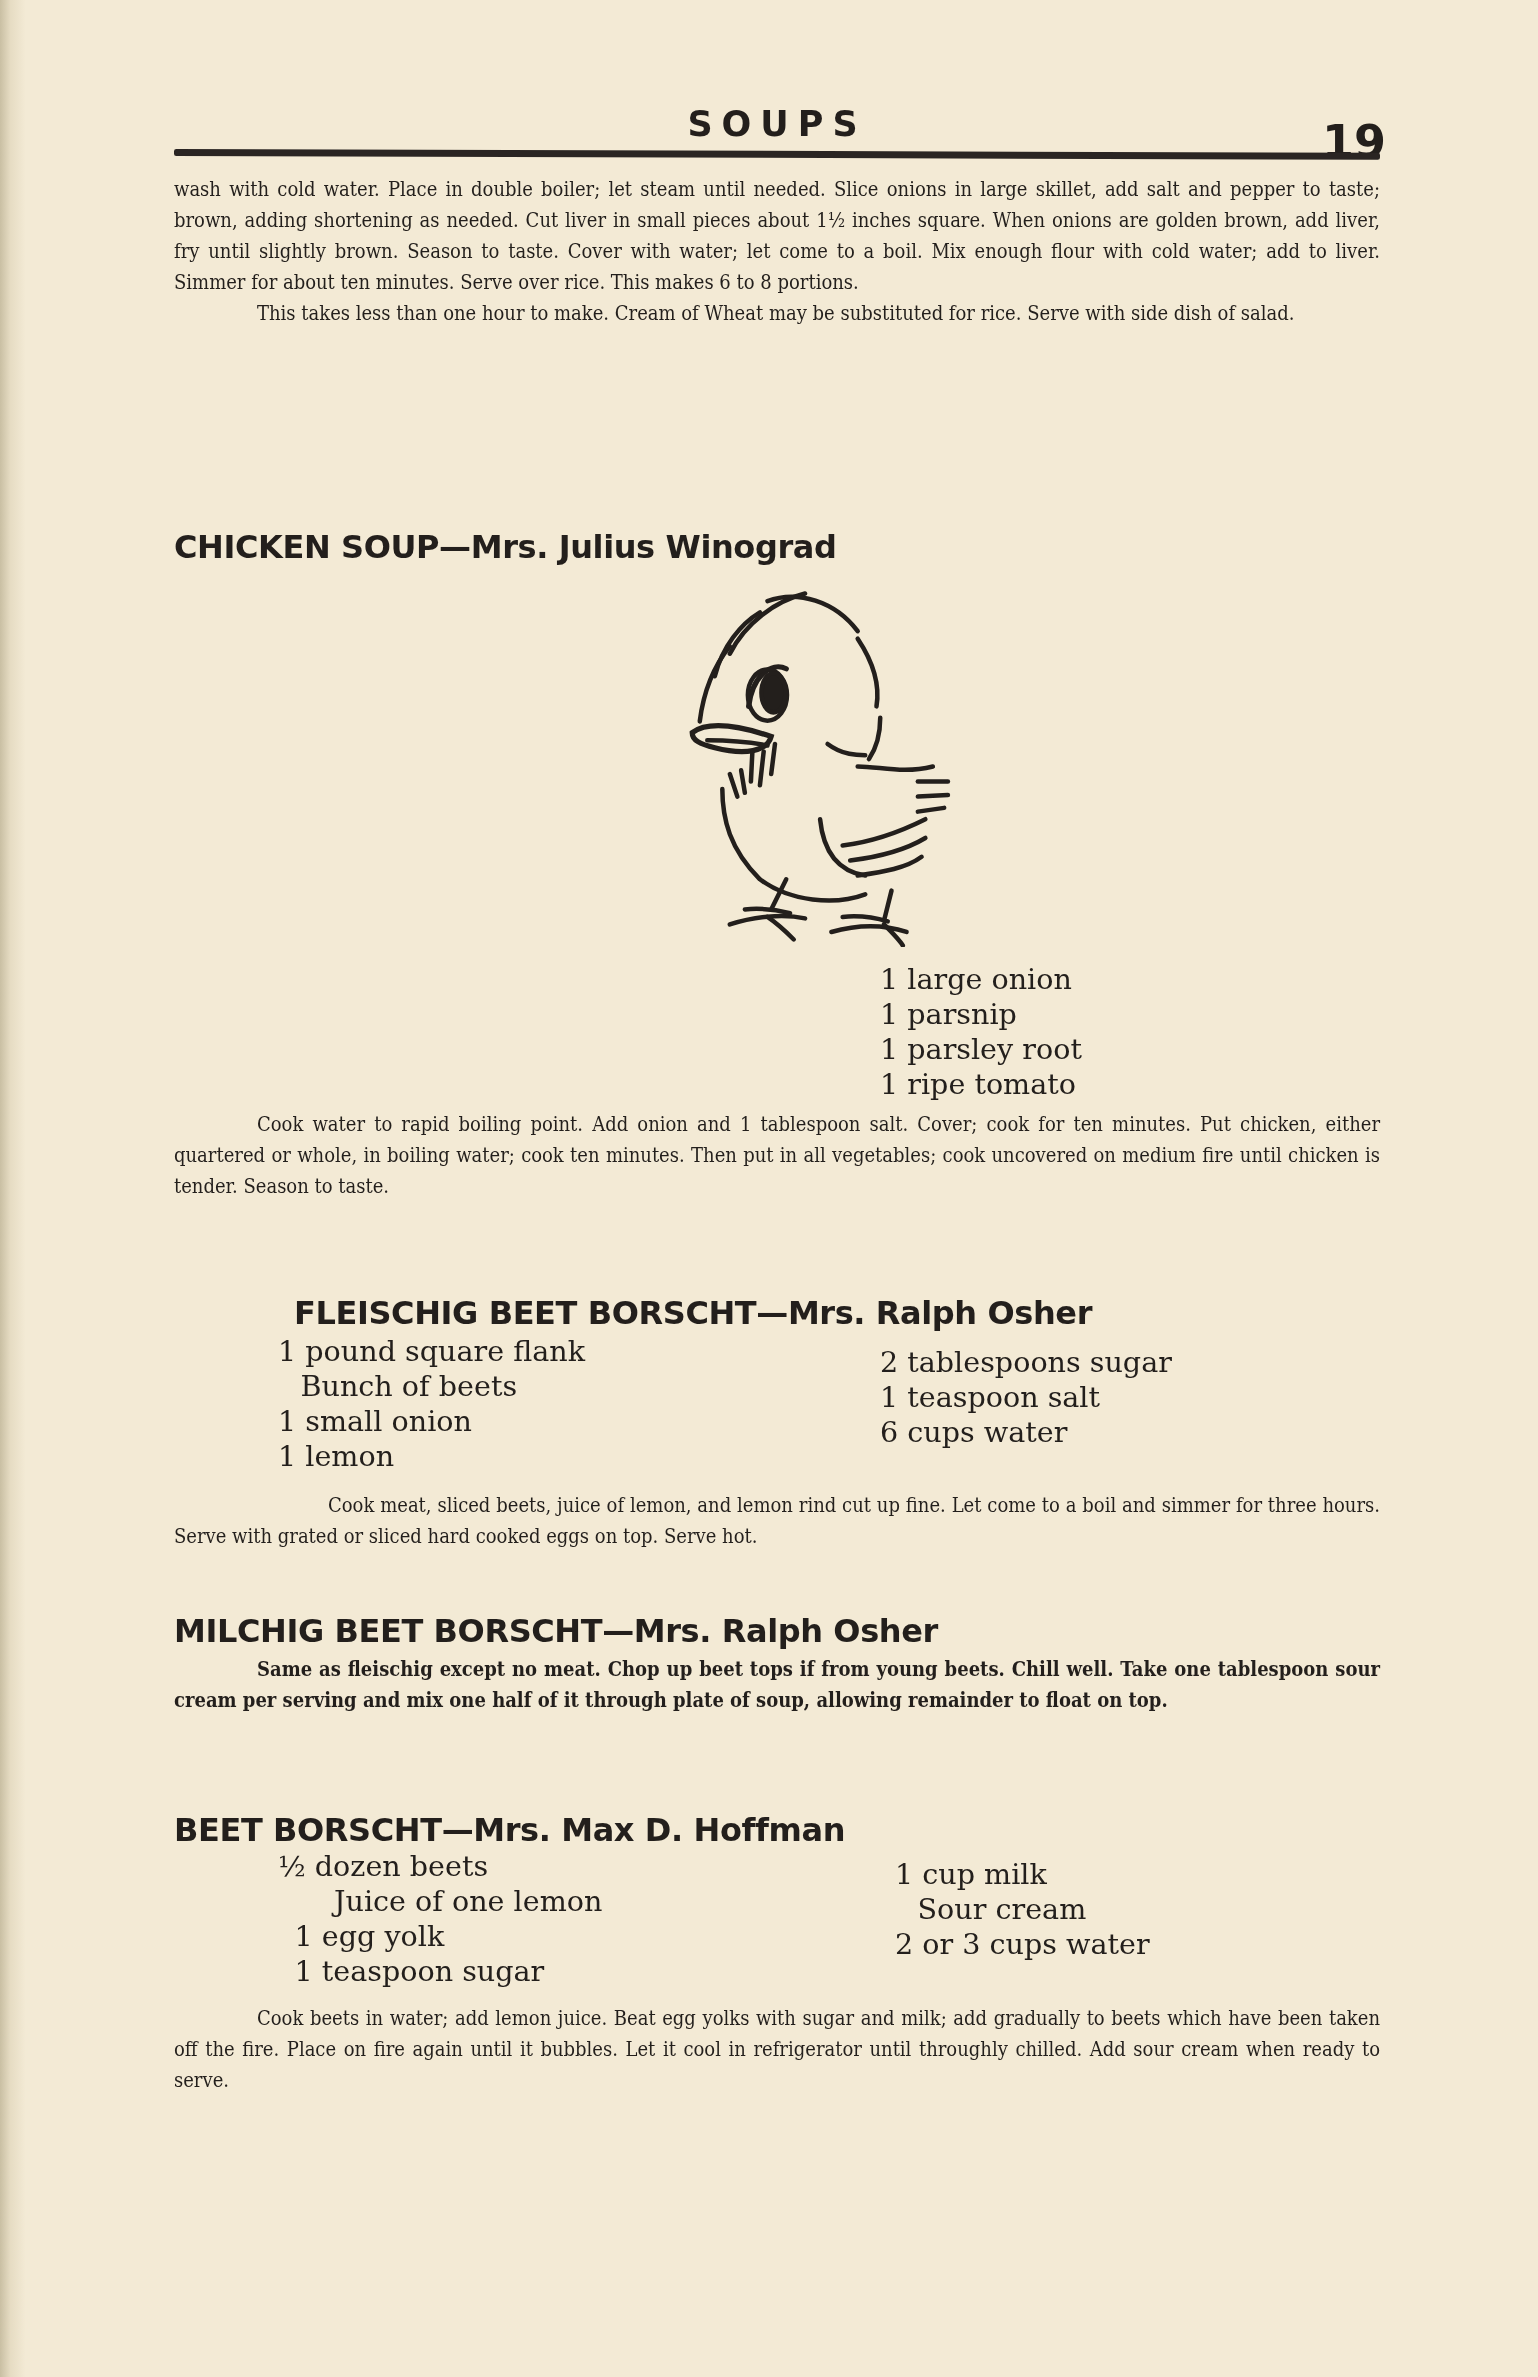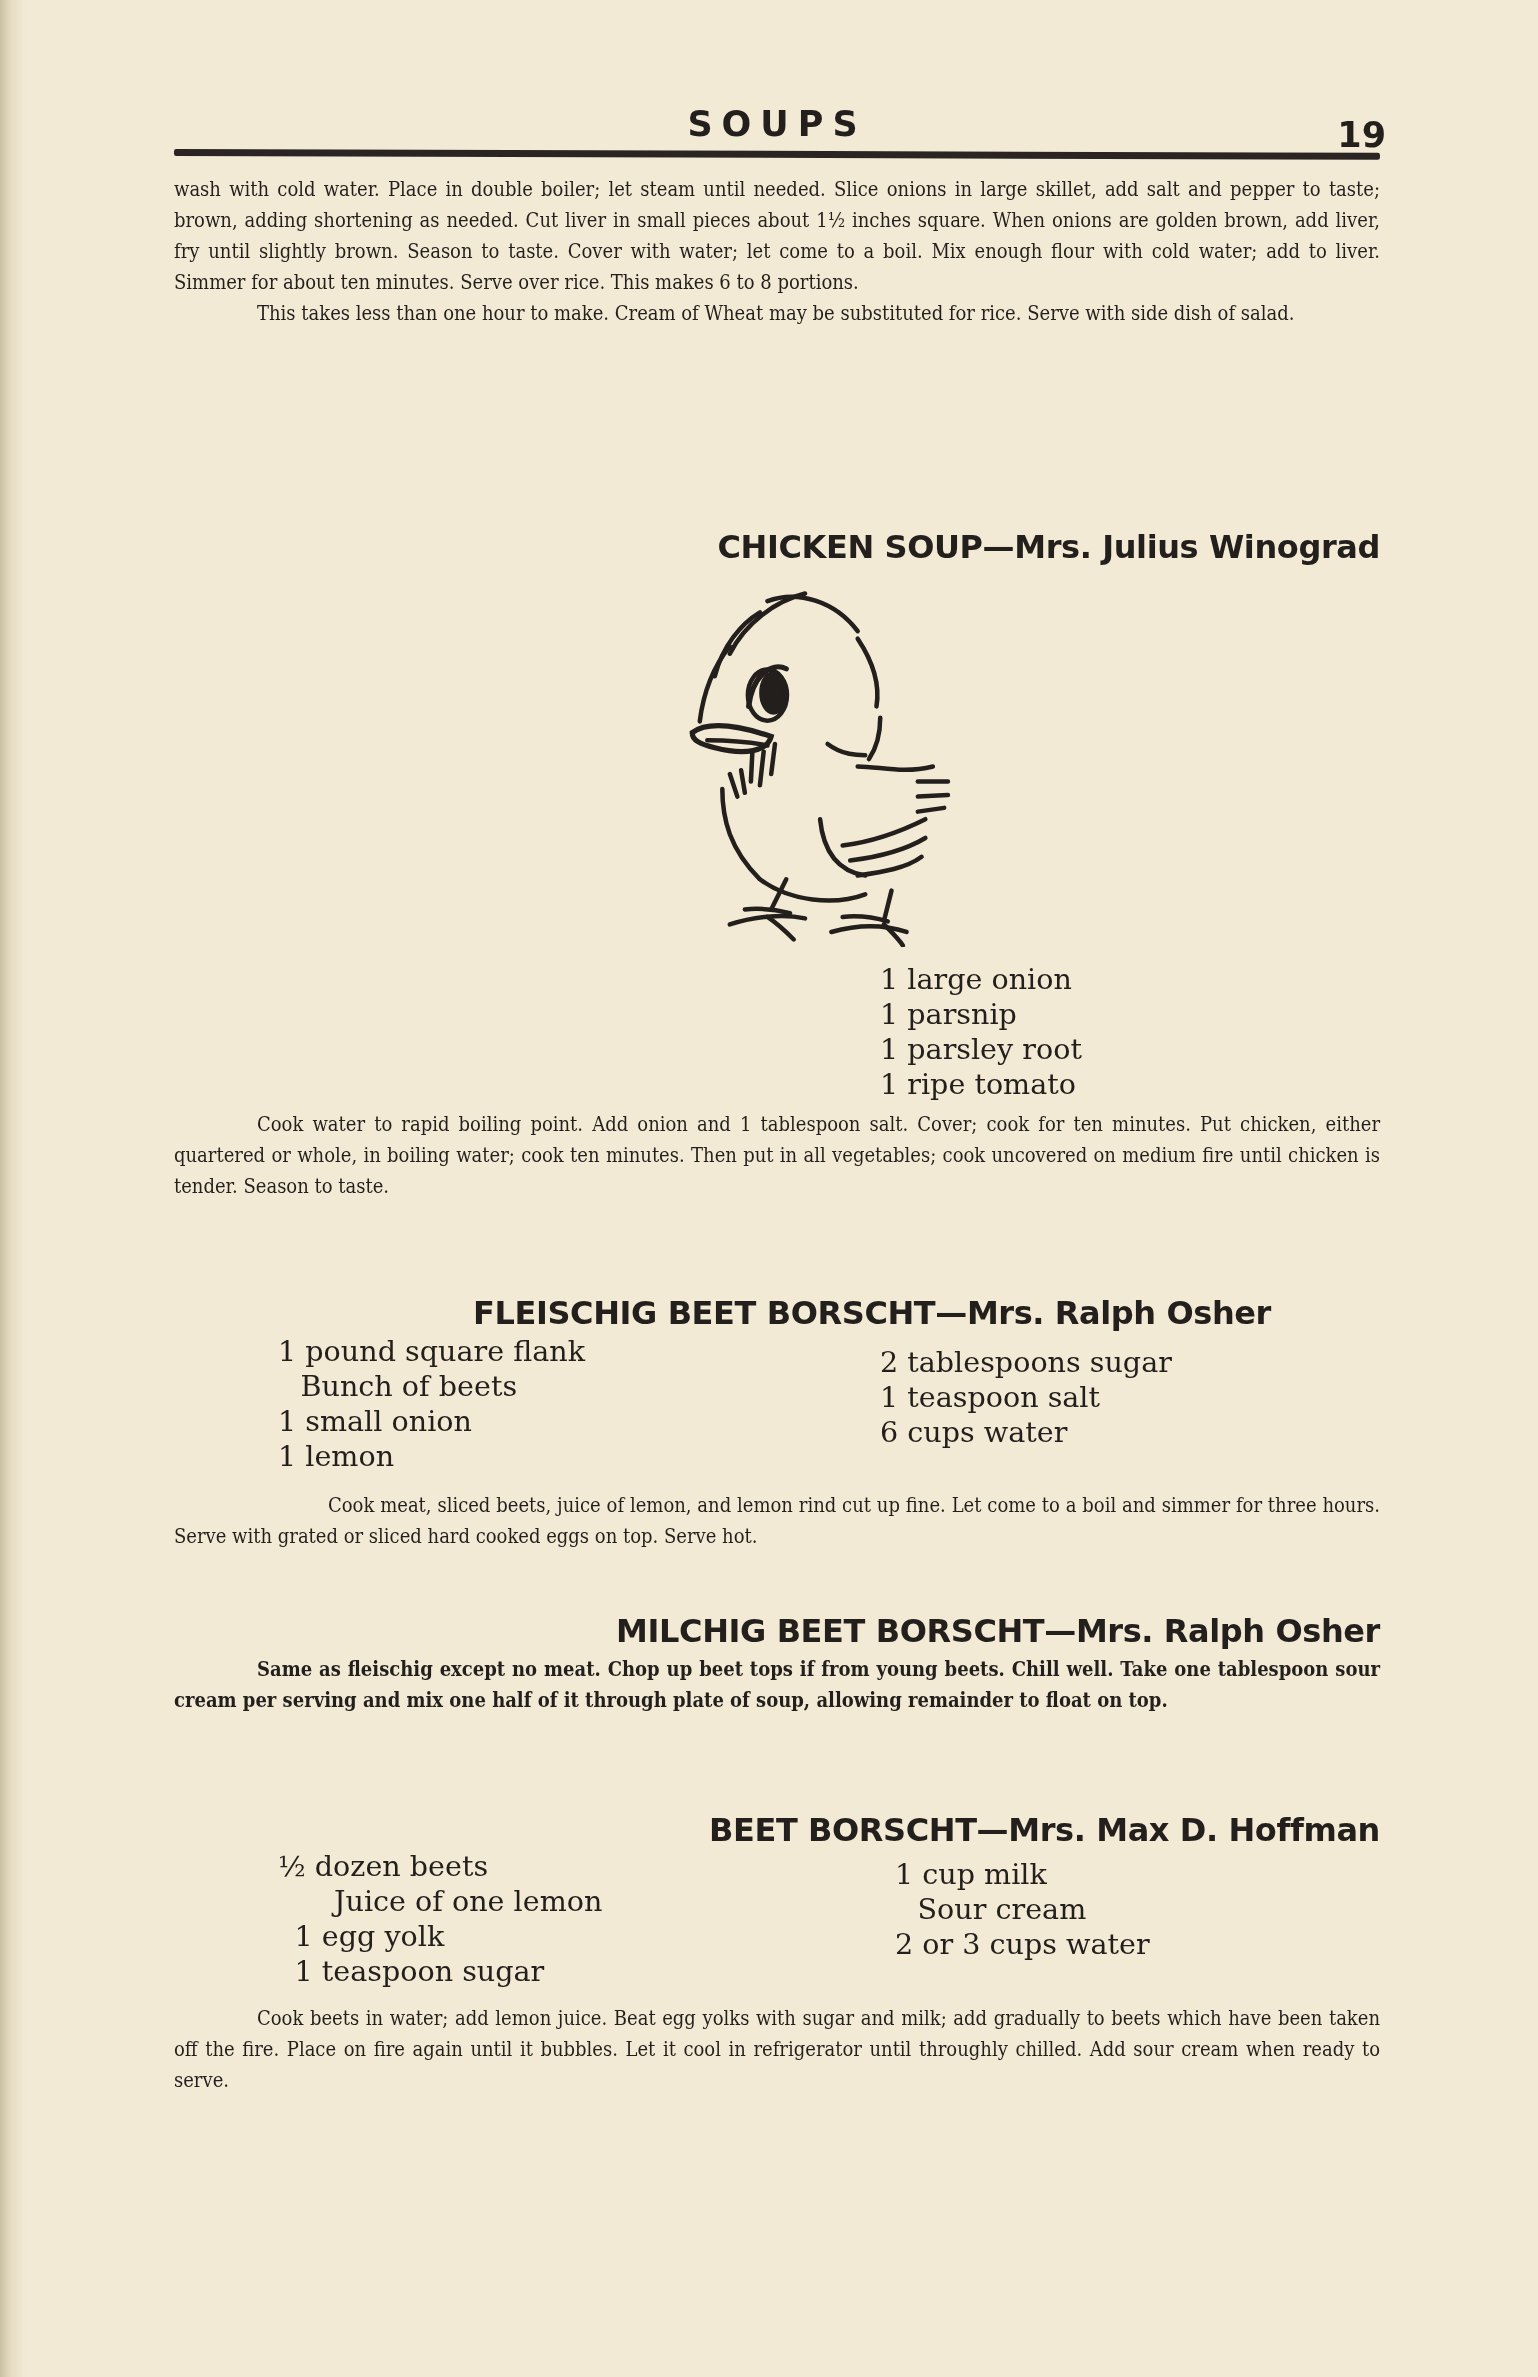--- a/index.html
+++ b/index.html
@@ -14,36 +14,36 @@
   .running-head {
     position: absolute; left: 158px; top: 104px; width: 1206px; height: 45px;
   }
   .running-title {
     position: absolute; left: 0; right: 0; top: 0; text-align: center;
     font-family: "DejaVu Sans", sans-serif; font-weight: bold; font-size: 35px;
     letter-spacing: 9px;
   }
   .page-number {
     position: absolute; right: -6px; top: 10.5px;
-    font-family: "DejaVu Sans", sans-serif; font-weight: bold; font-size: 35px;
+    font-family: "DejaVu Sans", sans-serif; font-weight: bold; font-size: 46px;
   }
   .head-rule {
     position: absolute; left: 158px; top: 149px; width: 1206px; height: 6.8px;
     background: #2a2523; transform: rotate(0.18deg); transform-origin: left center;
     border-radius: 2.3px;
   }
   .prose {
     position: absolute; left: 158px; width: 1206px;
     font-family: "DejaVu Serif", serif; font-size: 20px; line-height: 31px;
     text-align: justify; font-stretch: condensed;
   }
   .prose p { margin: 0; }
   .indent { text-indent: 83px; }
   .heading {
-    position: absolute; left: 158px; width: 1206px; text-align: right;
+    position: absolute; left: 158px; width: 1206px; text-align: left;
     font-family: "DejaVu Sans", sans-serif; font-weight: bold; font-size: 32px;
     letter-spacing: -0.4px;
   }
   .ing {
     position: absolute; font-family: "DejaVu Serif", serif; font-size: 28.6px;
     line-height: 35px;
   }
   .ing div { white-space: nowrap; }
   .ing .hang { padding-left: 22.5px; }
   .chick { position: absolute; left: 601px; top: 571px; width: 346px; height: 376px; }

